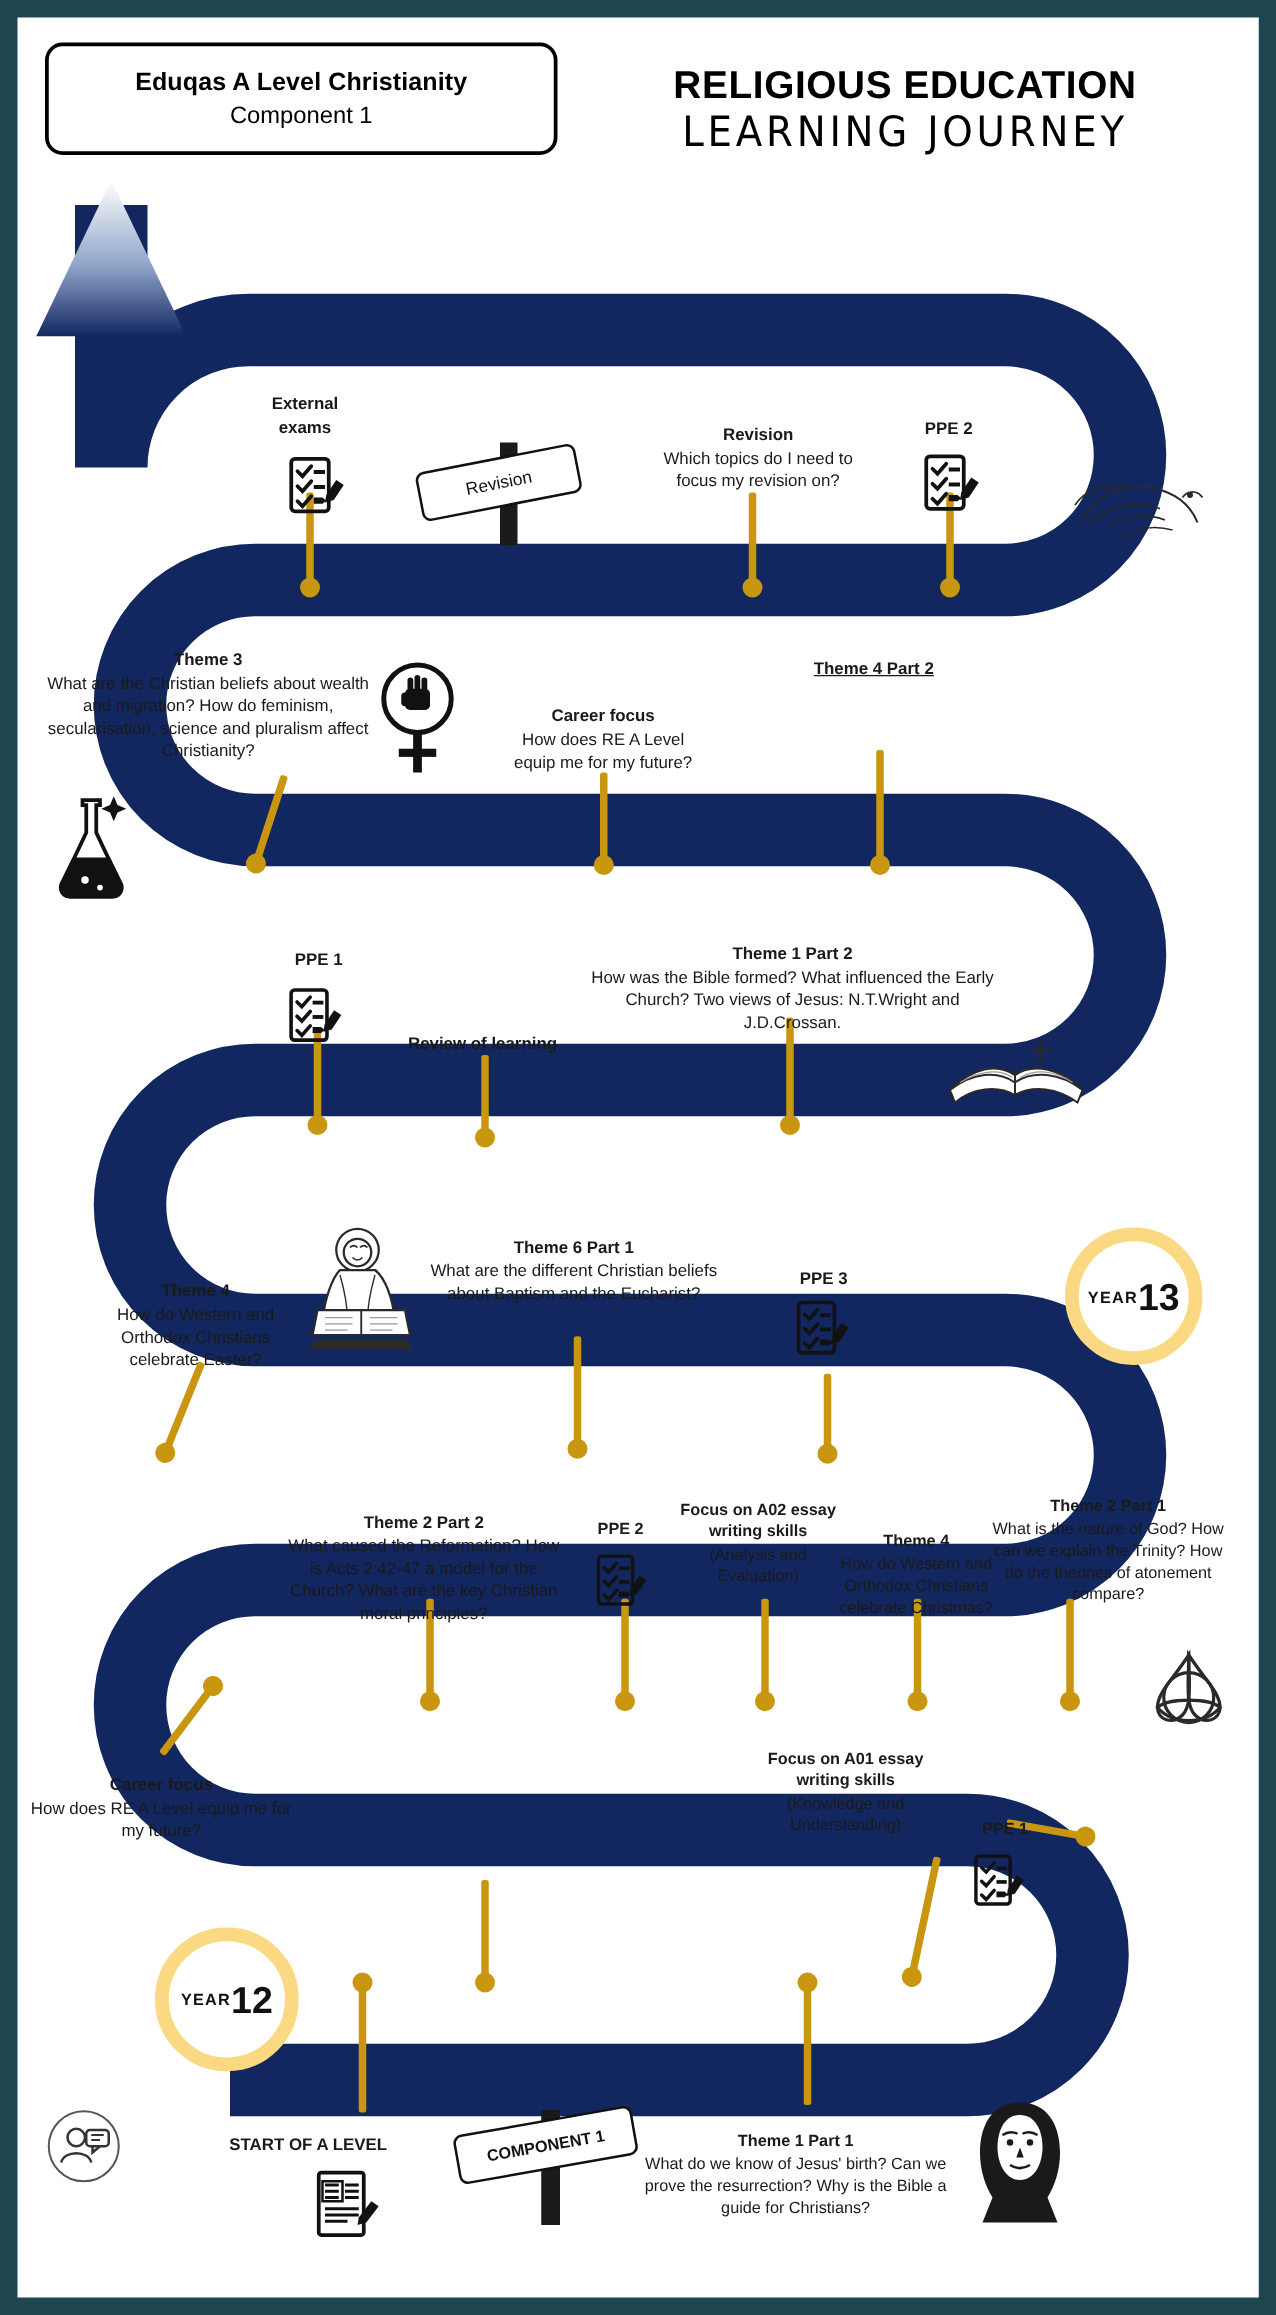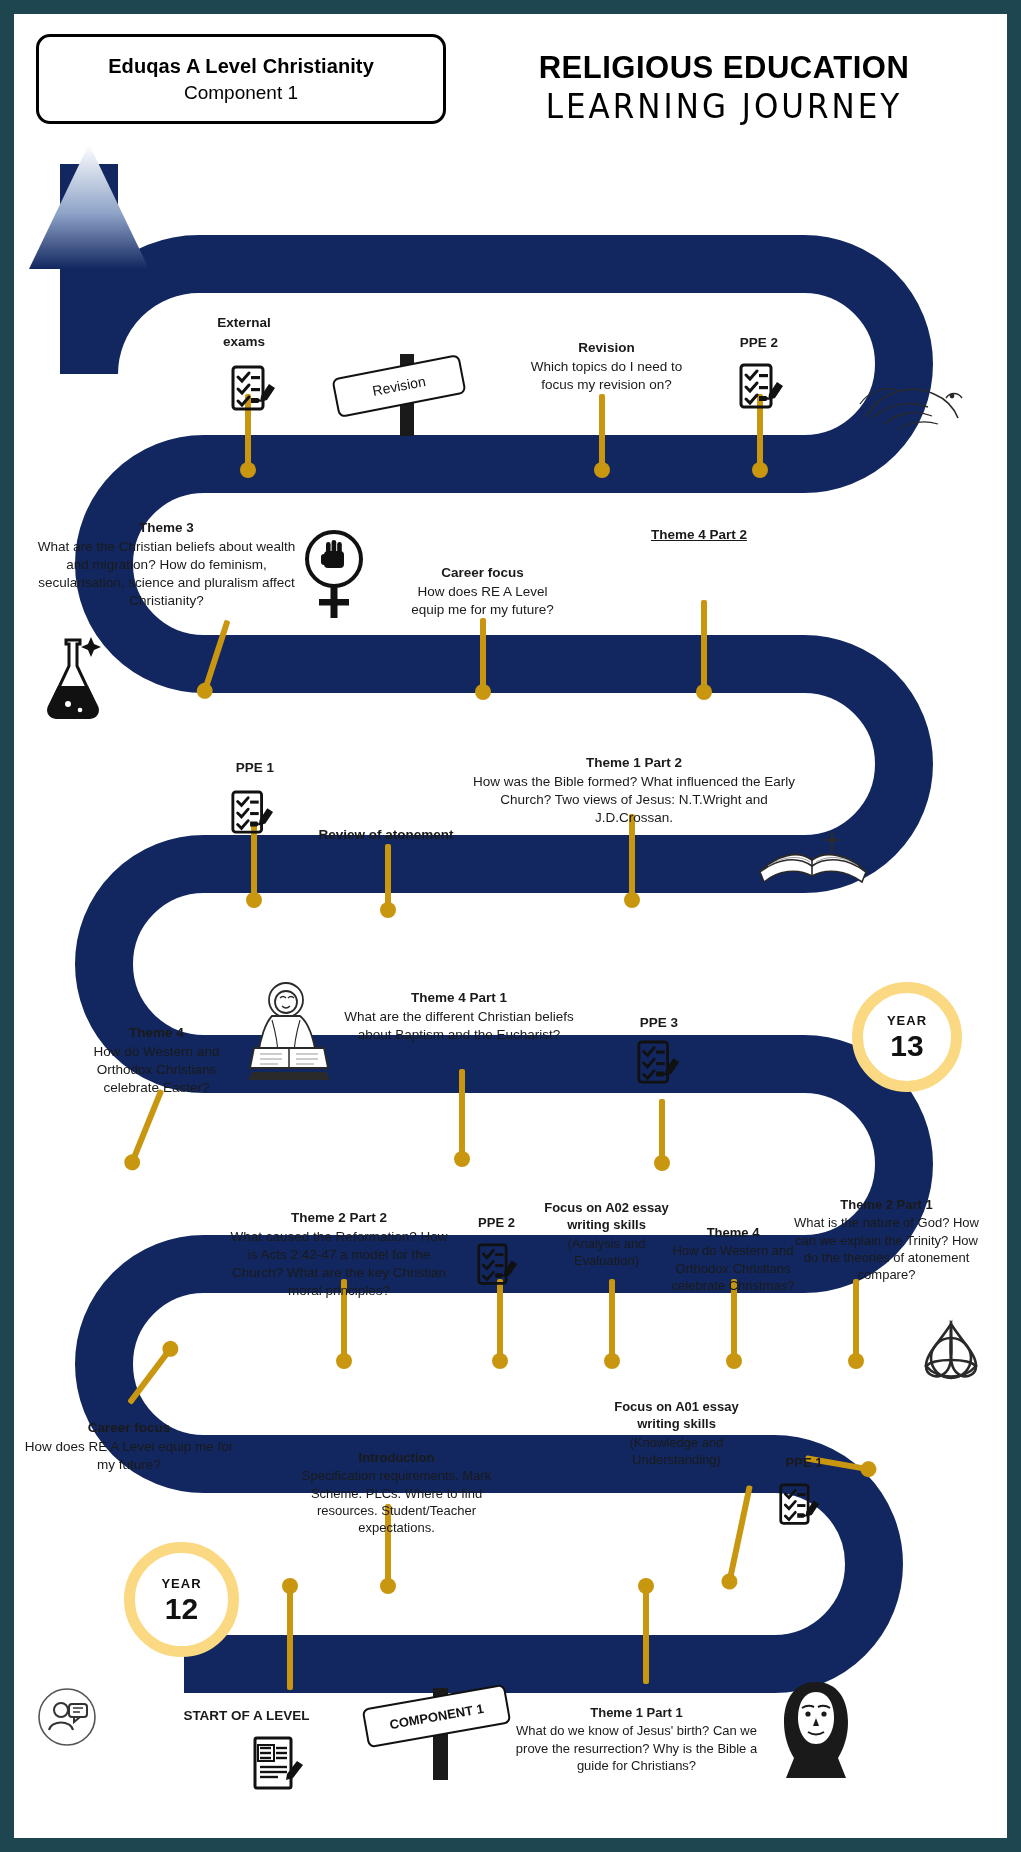--- a/index.html
+++ b/index.html
@@ -43,21 +43,21 @@
     transform:scaleY(1.08);
   }
 
   
   .road{position:absolute;left:0;top:0;width:993px;height:1824px;}
 
   
   .year-badge{
     position:absolute;border-radius:50%;
     background:#fff;border:11px solid #FBD982;
-    display:flex;flex-direction:column;
+    display:flex;flex-direction:row;
     align-items:center;justify-content:center;
     box-sizing:border-box;
   }
   .year-badge .yl{font-size:13px;font-weight:bold;color:#111;letter-spacing:1px;}
   .year-badge .yn{font-size:30px;font-weight:bold;color:#111;line-height:1;margin-top:3px;}
 
   
   .ms{position:absolute;color:#1a1a1a;text-align:center;line-height:1.33;}
   .ms .t{font-weight:bold;font-size:13.5px;display:block;margin-bottom:1px;}
   .ms .d{font-size:13.5px;display:block;}
@@ -272,35 +272,35 @@
 
   <div class="ms" style="left:540px;top:512px;width:290px;text-decoration:underline;">
     <span class="t">Theme 4 Part 2</span>
   </div>
 
   <div class="ms" style="left:196px;top:745px;width:90px;">
     <span class="t">PPE 1</span>
   </div>
 
   <div class="ms" style="left:292px;top:812px;width:160px;">
-    <span class="t">Review of atonement</span>
+    <span class="t">Review of learning</span>
   </div>
 
   <div class="ms" style="left:455px;top:740px;width:330px;">
     <span class="t">Theme 1 Part 2</span>
     <span class="d">How was the Bible formed? What influenced the Early Church? Two views of Jesus: N.T.Wright and J.D.Crossan.</span>
   </div>
 
   <div class="ms" style="left:60px;top:1010px;width:165px;">
     <span class="t">Theme 4</span>
     <span class="d">How do Western and Orthodox Christians celebrate Easter?</span>
   </div>
 
   <div class="ms" style="left:330px;top:975px;width:230px;">
-    <span class="t">Theme 4 Part 1</span>
+    <span class="t">Theme 6 Part 1</span>
     <span class="d">What are the different Christian beliefs about Baptism and the Eucharist?</span>
   </div>
 
   <div class="ms" style="left:600px;top:1000px;width:90px;">
     <span class="t">PPE 3</span>
   </div>
 
   <div class="ms" style="left:215px;top:1195px;width:220px;">
     <span class="t">Theme 2 Part 2</span>
     <span class="d">What caused the Reformation? How is Acts 2:42-47 a model for the Church? What are the key Christian moral principles?</span>
@@ -323,24 +323,20 @@
   <div class="ms small" style="left:780px;top:1182px;width:185px;">
     <span class="t">Theme 2 Part 1</span>
     <span class="d">What is the nature of God? How can we explain the Trinity? How do the theories of atonement compare?</span>
   </div>
 
   <div class="ms" style="left:10px;top:1405px;width:210px;">
     <span class="t">Career focus</span>
     <span class="d">How does RE A Level equip me for my future?</span>
   </div>
 
-  <div class="ms small" style="left:270px;top:1435px;width:225px;">
-    <span class="t">Introduction</span>
-    <span class="d">Specification requirements. Mark Scheme. PLCs. Where to find resources. Student/Teacher expectations.</span>
-  </div>
 
   <div class="ms small" style="left:585px;top:1384px;width:155px;">
     <span class="t">Focus on A01 essay writing skills</span>
     <span class="d">(Knowledge and Understanding)</span>
   </div>
 
   <div class="ms small" style="left:745px;top:1440px;width:90px;">
     <span class="t">PPE 1</span>
   </div>
 

